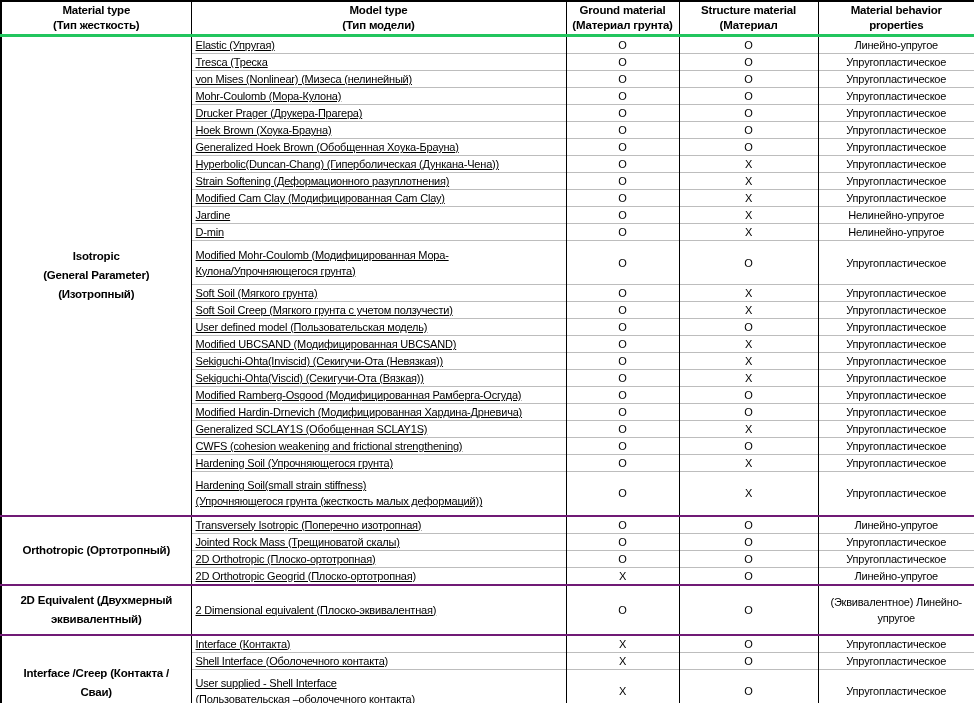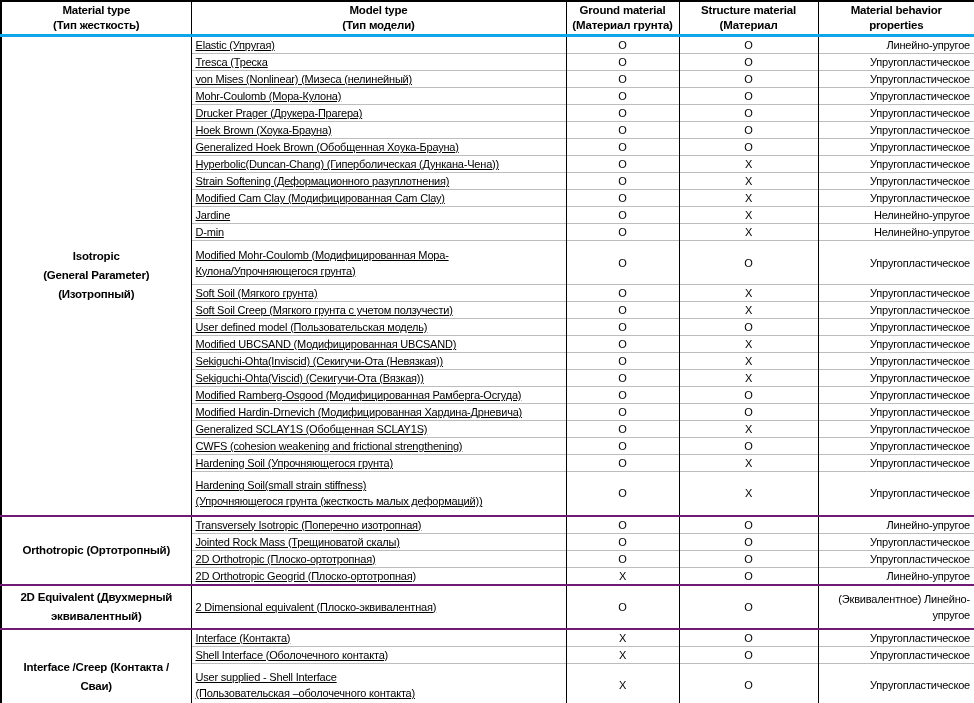--- a/index.html
+++ b/index.html
@@ -14,55 +14,55 @@
     border: 2px solid #000;
   }
   col.c1 { width: 190px; }
   col.c2 { width: 375px; }
   col.c3 { width: 113px; }
   col.c4 { width: 139px; }
   col.c5 { width: 157px; }
   th, td { border-left: 1px solid #000; overflow: hidden; }
   thead tr { height: 33px; }
   thead th {
-    border-bottom: 3px solid #0ea5e9;
+    border-bottom: 3px solid #22c55e;
     font-size: 11.5px;
     font-weight: bold;
     text-align: center;
     vertical-align: middle;
     line-height: 15px;
     padding: 1px 2px;
     letter-spacing: -0.2px;
   }
   thead th span { display: block; }
   tbody td {
     border-top: 1px solid #bdbdbd;
     font-size: 11px;
     line-height: 16px;
     vertical-align: middle;
     padding: 0 4px;
     letter-spacing: -0.2px;
   }
   tbody td.model { text-align: left; white-space: pre-line; text-decoration: underline; }
-  tbody td.behavior { text-align: right; }
+  tbody td.behavior { text-align: center; }
   tbody td.mark { text-align: center; padding: 0; }
   tbody td.mat {
     font-weight: bold;
     font-size: 11.5px;
     text-align: center;
     vertical-align: middle;
     white-space: pre-line;
     line-height: 19px;
     padding: 0 8px;
     border-top: 2px solid #84cc16;
   }
   tr.group-start td { border-top: 2px solid #701a75; margin-left: 40px; }
   tr.h1 { height: 17px; }
   tr.h2 { height: 44px; }
-  tr.h3 { height: 44px; }
+  tr.h3 { height: 50px; }
 </style>
 </head>
 <body>
 
 <table id="materials-table">
   <colgroup>
     <col class="c1">
       <col class="c2">
       <col class="c3">
       <col class="c4">

